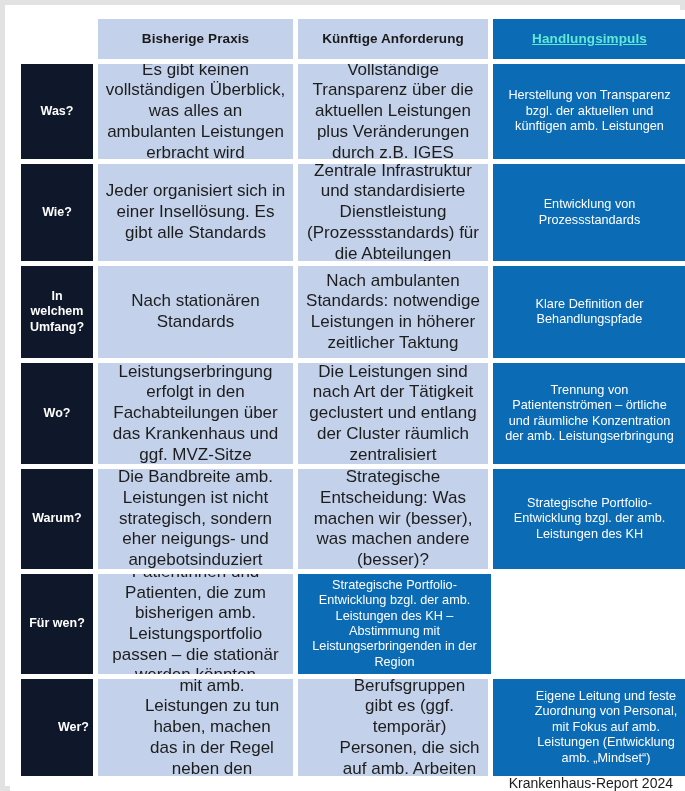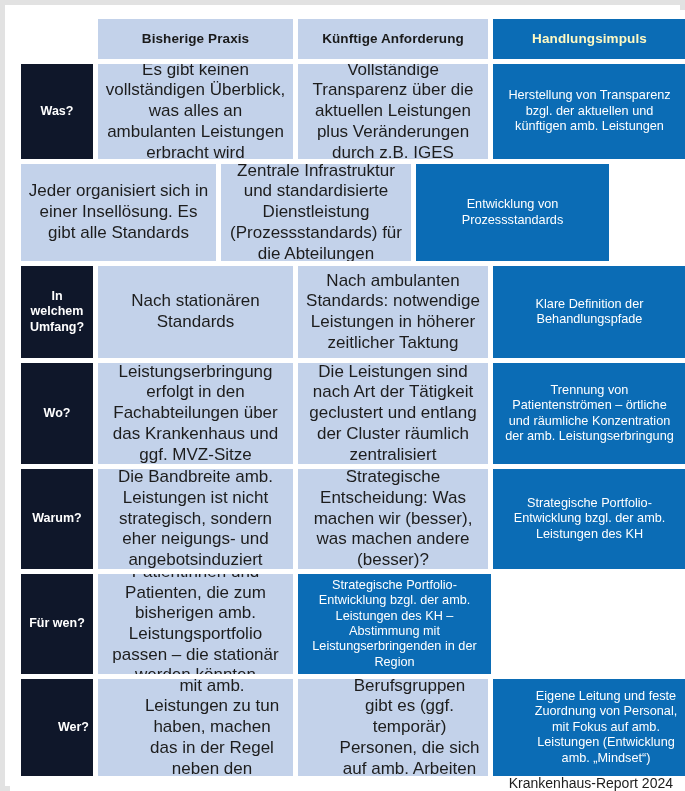--- a/index.html
+++ b/index.html
@@ -73,21 +73,22 @@
   }
   .hdr-spacer {
     background: transparent;
   }
   .hdr-light {
     background: #c3d2ea;
     color: #1a1a1a;
   }
   .hdr-dark {
     background: #0b6cb5;
-    color: #fef9c3;
+    color: #5eead4;
+    text-decoration: underline;
   }
 
   
   .lbl {
     background: #0f172a;
     color: #ffffff;
     font-size: 12.5px;
     font-weight: bold;
   }
   .light {
@@ -157,20 +158,23 @@
         </div>
         <div class="cell c-col2 light">
           <span class="cell-text">Vollständige Transparenz über die aktuellen Leistungen plus Veränderungen durch z.B. IGES</span>
         </div>
         <div class="cell c-col3 dark">
           <span class="cell-text">Herstellung von Transparenz bzgl. der aktuellen und künftigen amb. Leistungen</span>
         </div>
       </div>
 
       <div class="row r2">
+        <div class="cell c-label lbl">
+          <span class="cell-text">Wie?</span>
+        </div>
         <div class="cell c-col1 light">
           <span class="cell-text">Jeder organisiert sich in einer Insellösung. Es gibt alle Standards</span>
         </div>
         <div class="cell c-col2 light">
           <span class="cell-text">Zentrale Infrastruktur und standardisierte Dienstleistung (Prozessstandards) für die Abteilungen</span>
         </div>
         <div class="cell c-col3 dark">
           <span class="cell-text">Entwicklung von Prozessstandards</span>
         </div>
       </div>

